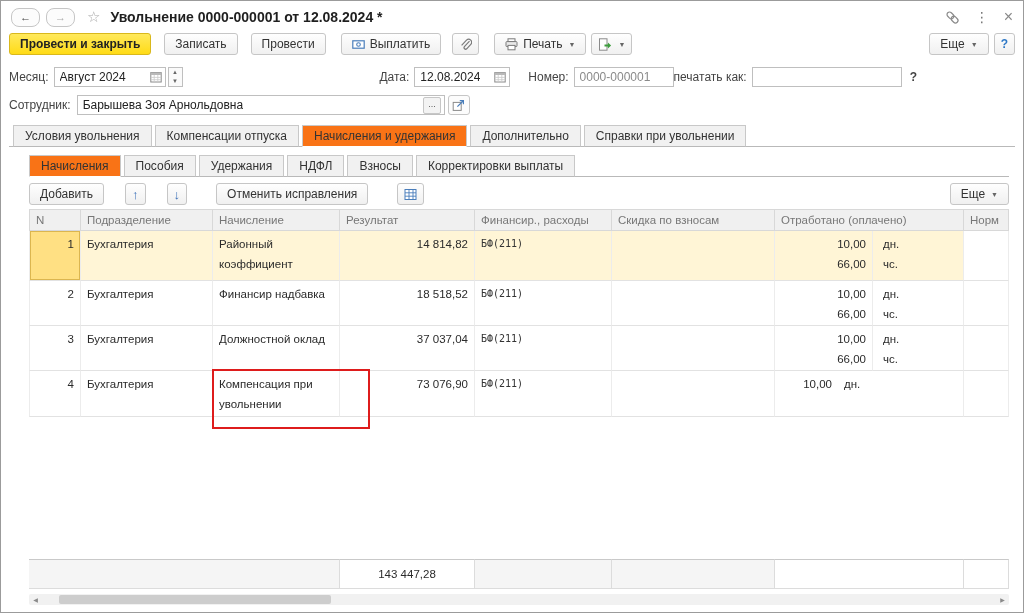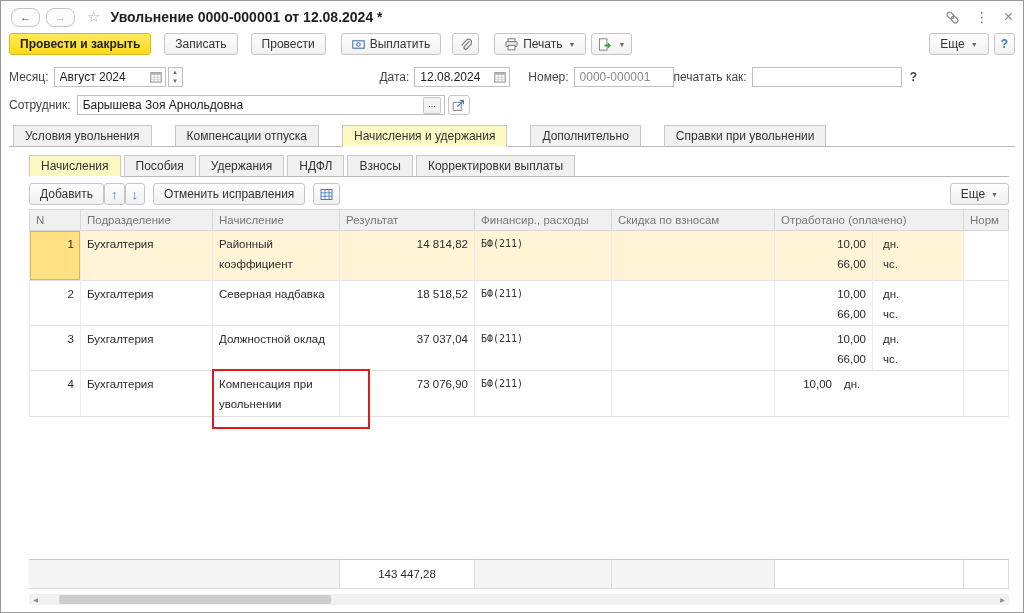--- a/index.html
+++ b/index.html
@@ -36,27 +36,27 @@
   .field .muted{color:#8A8A8A;}
   .spin{width:15px;height:20px;border:1px solid #BFBFBF;margin-left:2px;display:flex;flex-direction:column;
     box-sizing:border-box;background:#FAFAFA;}
   .spin div{flex:1;font-size:6px;line-height:8px;text-align:center;color:#666;}
   .mini{height:15px;border:1px solid #C6C6C6;background:#F3F3F3;font-size:9px;line-height:13px;
     padding:0 4px;border-radius:2px;margin-left:auto;color:#555;}
   .sqbtn{width:22px;height:20px;border:1px solid #C6C6C6;border-radius:3px;background:#FCFCFC;
     display:inline-flex;align-items:center;justify-content:center;margin-left:3px;box-sizing:border-box;}
   
   .tabs{display:flex;align-items:flex-end;border-bottom:1px solid #B9B9B9;flex:none;}
-  .maintabs{margin:8px 8px 0 8px;padding-left:4px;gap:20px;}
+  .maintabs{margin:8px 8px 0 8px;padding-left:4px;}
   .subtabs{margin:8px 14px 0 28px;}
   .tab{padding:3px 11px;font-size:12px;color:#333;background:#F1F1F1;border:1px solid #C8C8C8;
     margin-right:3px;margin-bottom:-1px;border-bottom:1px solid #B9B9B9;white-space:nowrap;}
-  .tab.active{background:#fef9c3;border-bottom-color:#fff;}
-  
-  .ttoolbar{margin:6px 14px 0 28px;display:flex;align-items:center;gap:0;flex:none;}
+  .tab.active{background:#f97316;border-bottom-color:#fff;}
+  
+  .ttoolbar{margin:6px 14px 0 28px;display:flex;align-items:center;gap:21px;flex:none;}
   .bluearrow{color:#3D71B8;font-weight:bold;font-size:13px;}
   
   .tablewrap{margin:4px 0 0 28px;width:980px;position:relative;flex:none;font-size:11.5px;color:#2B2B2B;}
   .trow{display:grid;grid-template-columns:52px 132px 127px 135px 137px 163px 98px 91px 1fr;}
   .thead .cell{background:#F0F0F0;color:#777;border-top:1px solid #D8D8D8;border-bottom:1px solid #D8D8D8;
     border-right:1px solid #D8D8D8;height:22px;line-height:21px;padding:0 6px;overflow:hidden;white-space:nowrap;box-sizing:border-box;}
   .thead .cell.first{border-left:1px solid #D8D8D8;}
   .thead .worked{grid-column:7/9;}
   .row .cell{border-right:1px solid #ECECEC;border-bottom:1px solid #E2E2E2;padding:3px 6px 0 6px;
     overflow:hidden;box-sizing:border-box;background:#fff;}
@@ -302,21 +302,21 @@
       <div class="cell norm"></div>
     </div>
 
     <div class="trow row h45">
       <div class="cell n first">
           <div class="line">2</div>
         </div>
       <div class="cell">
           <div class="line">Бухгалтерия</div>
         </div>
-      <div class="cell accrual"><span>Северная надбавка</span></div>
+      <div class="cell accrual"><span>Финансир надбавка</span></div>
       <div class="cell num">
           <div class="line">18 518,52</div>
         </div>
       <div class="cell">
           <div class="line fin">БФ(211)</div>
         </div>
       <div class="cell">
           <div class="line"></div>
         </div>
       <div class="cell num">

